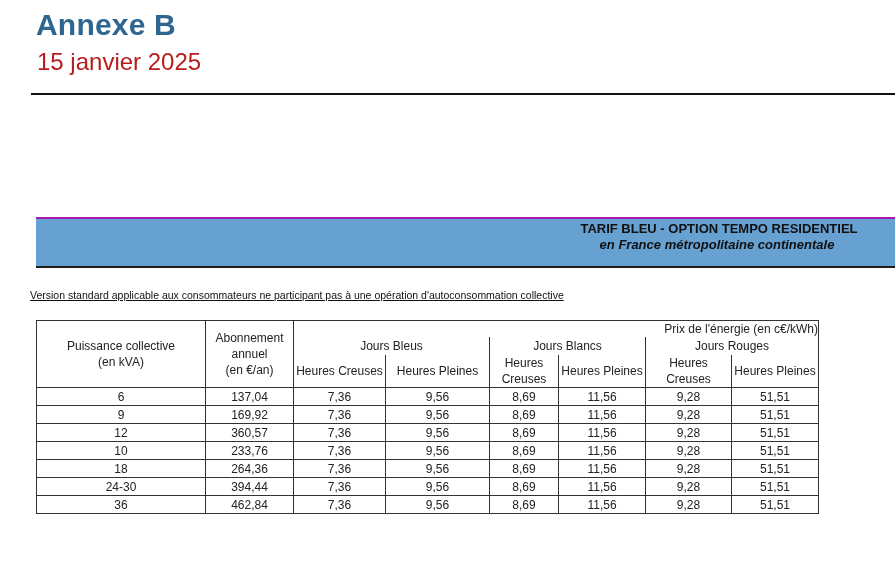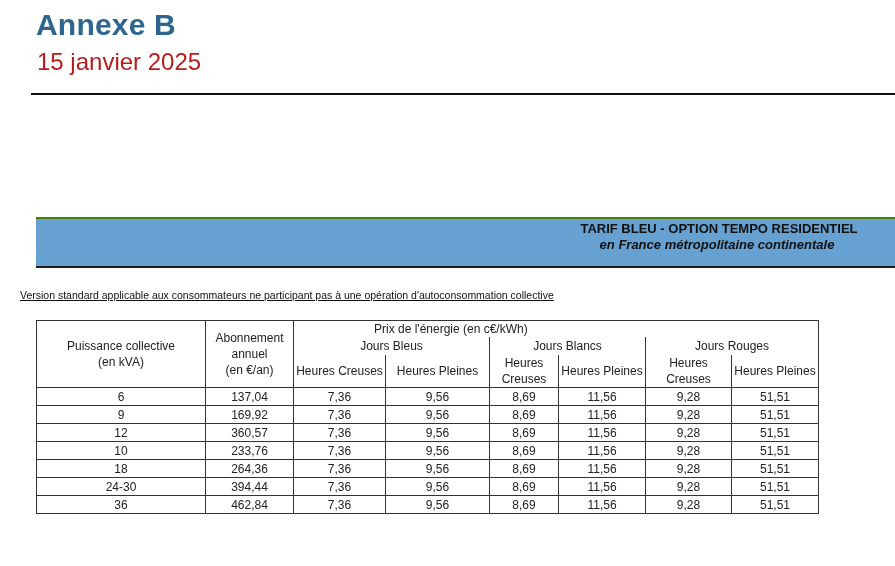--- a/index.html
+++ b/index.html
@@ -1,23 +1,23 @@
 <!DOCTYPE html>
 <html><head>
 <meta charset="utf-8">
 <style>
   html, body { margin: 0; padding: 0; background: #ffffff; }
   body { width: 895px; height: 566px; position: relative; overflow: hidden; font-family: "Liberation Sans", sans-serif; color: #111; }
   .title { position: absolute; left: 36px; top: 8px; font-size: 30px; font-weight: bold; color: #2e6690; letter-spacing: 0.2px; }
   .date { position: absolute; left: 37px; top: 48px; font-size: 24px; color: #b91c1c; }
   .rule { position: absolute; left: 31px; right: 0; top: 93px; height: 2px; background: #111; }
-  .banner { position: absolute; left: 36px; right: 0; top: 217px; height: 51px; background: #66a1d2; border-top: 2px solid #4d7c0f; border-bottom: 2px solid #1d1d1d; box-sizing: border-box; }
+  .banner { position: absolute; left: 36px; right: 0; top: 217px; height: 51px; background: #66a1d2; border-top: 2px solid #a21caf; border-bottom: 2px solid #1d1d1d; box-sizing: border-box; }
   .banner-title { position: absolute; right: 26px; top: 2px; font-size: 13px; font-weight: bold; color: #111; text-align: center; width: 300px; }
   .banner-sub { position: absolute; right: 28px; top: 18px; font-size: 13px; font-weight: bold; font-style: italic; color: #111; text-align: center; width: 300px; }
-  .note { position: absolute; left: 20px; top: 289px; font-size: 10.5px; text-decoration: underline; color: #111; }
+  .note { position: absolute; left: 30px; top: 289px; font-size: 10.5px; text-decoration: underline; color: #111; }
   table.tarif { position: absolute; left: 36px; top: 320px; border-collapse: collapse; font-size: 12px; color: #222; }
   table.tarif td, table.tarif th { padding: 0; text-align: center; font-weight: normal; line-height: 16px; }
   .outer { border: 1.5px solid #333; }
   .hdr-cell { vertical-align: middle; }
   tbody td { border: 1px solid #333; height: 17px; }
   .bl { border-left: 1px solid #333; }
   .bb { border-bottom: 1.5px solid #333; }
 </style>
 </head>
 <body>
@@ -48,21 +48,21 @@
     <tr style="height:16px">
       <td rowspan="4" class="hdr-cell bb">
         <div>Puissance collective</div>
         <div>(en kVA)</div>
       </td>
       <td rowspan="4" class="hdr-cell bl bb">
         <div>Abonnement</div>
         <div>annuel</div>
         <div>(en €/an)</div>
       </td>
-      <td colspan="6" class="bl" style="text-align:left;padding-left:80px;margin-top:19px;">Prix de l'énergie (en c€/kWh)</td>
+      <td colspan="6" class="bl" style="text-align:right;padding-left:80px;margin-top:19px;">Prix de l'énergie (en c€/kWh)</td>
     </tr>
     <tr style="height:18px">
       <td colspan="2" class="bl">Jours Bleus</td>
       <td colspan="2" class="bl">Jours Blancs</td>
       <td colspan="2" class="bl">Jours Rouges</td>
     </tr>
     <tr>
       <td rowspan="2" class="bl bb" style="vertical-align:middle">Heures Creuses</td>
       <td rowspan="2" class="bl bb">Heures Pleines</td>
       <td rowspan="2" class="bl bb">

